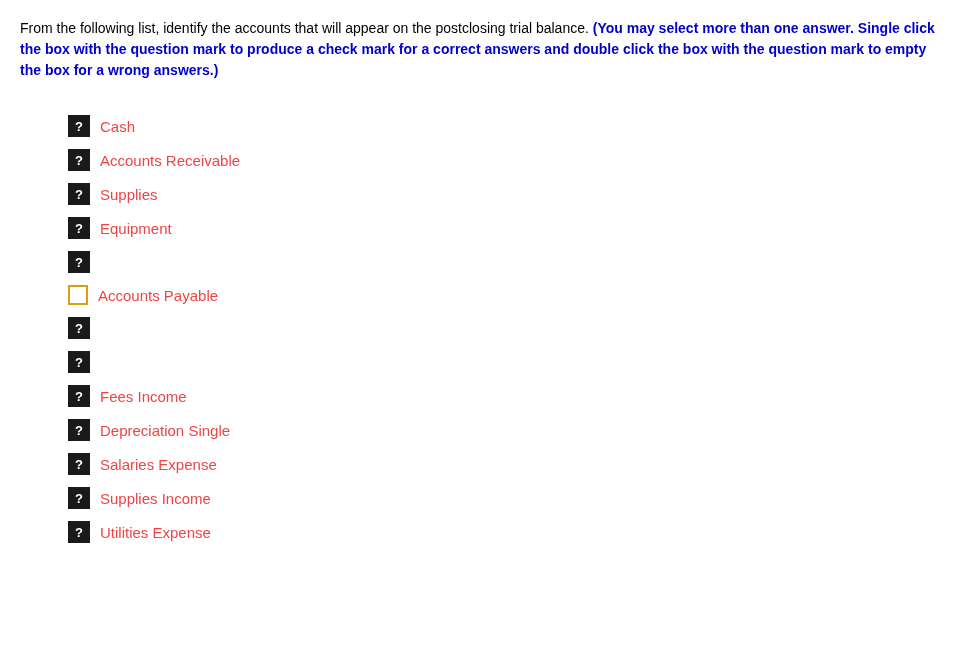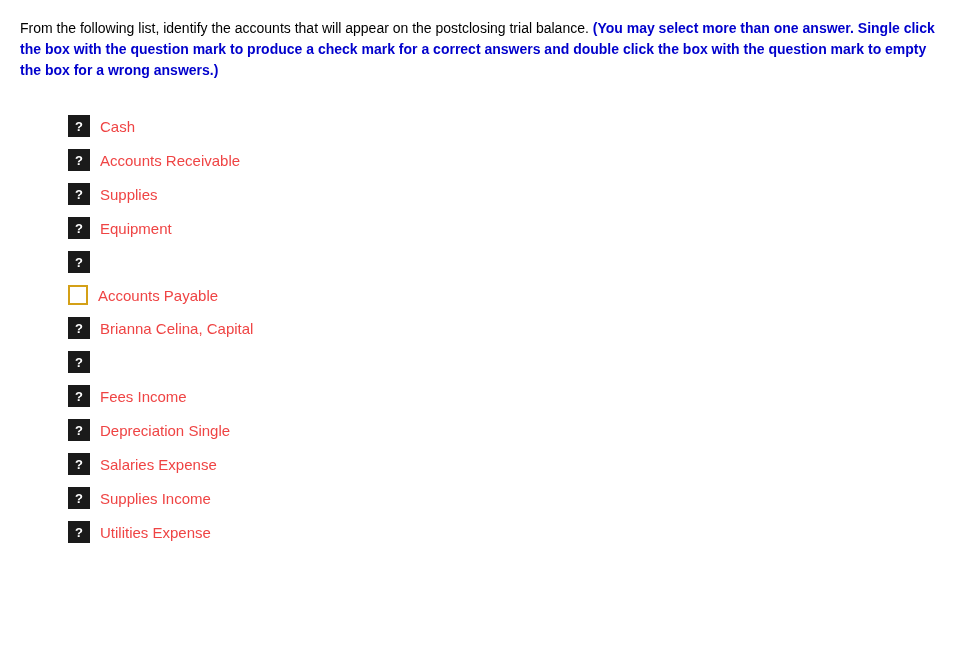--- a/index.html
+++ b/index.html
@@ -105,21 +105,20 @@
     </div>
     <div class="list-item">
       <div class="qmark-box">?</div>
     </div>
     <div class="list-item">
       <div class="empty-box"></div>
       <span class="item-label">Accounts Payable</span>
     </div>
     <div class="list-item">
       <div class="qmark-box">?</div>
-      <span class="item-label">Brianna Celina, Capital</span>
     </div>
     <div class="list-item">
       <div class="qmark-box">?</div>
     </div>
     <div class="list-item">
       <div class="qmark-box">?</div>
       <span class="item-label">Fees Income</span>
     </div>
     <div class="list-item">
       <div class="qmark-box">?</div>

